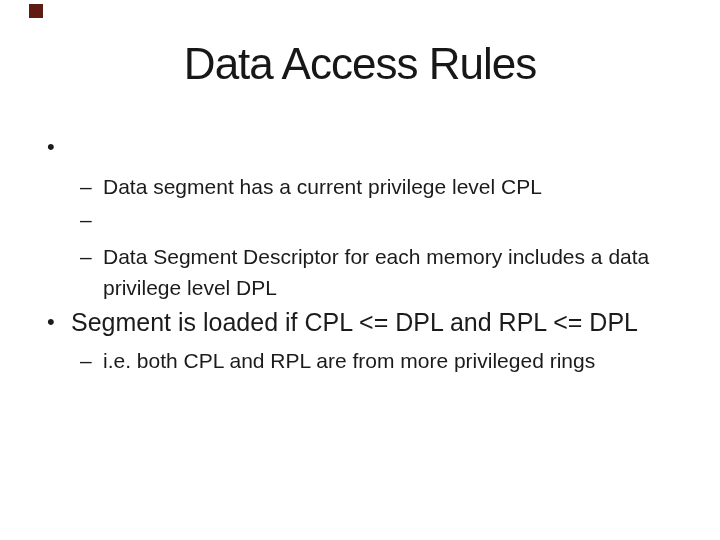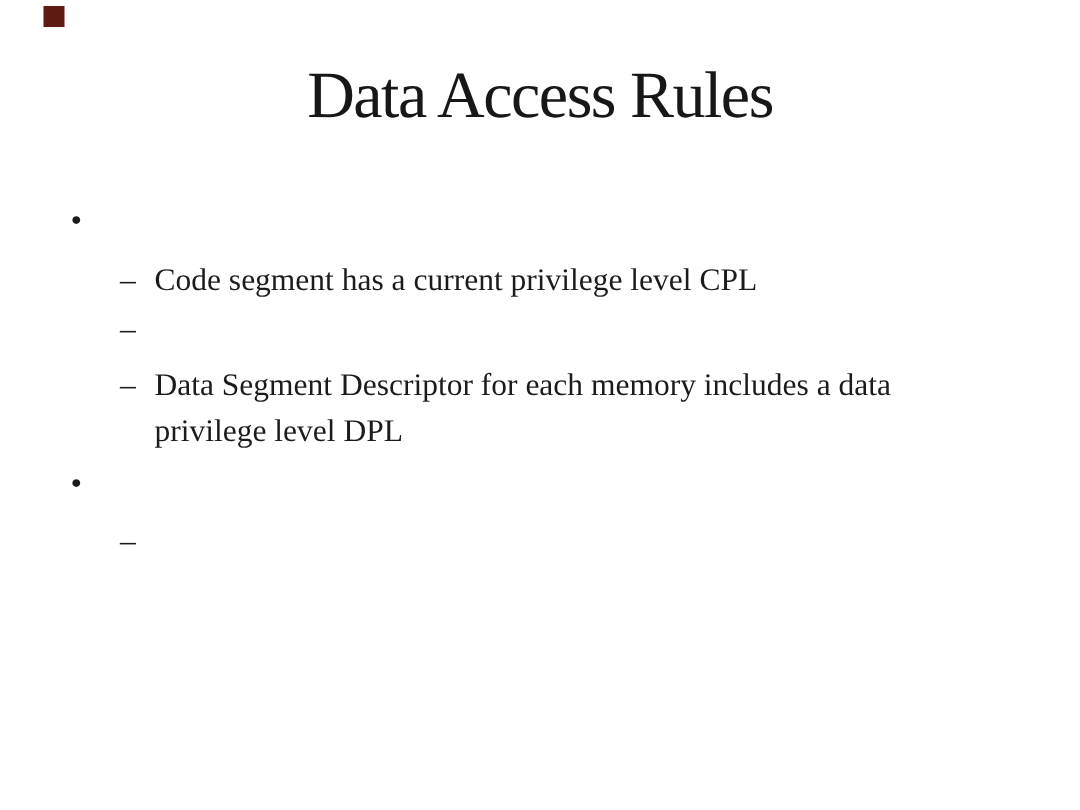--- a/index.html
+++ b/index.html
@@ -6,21 +6,21 @@
     margin: 0;
     padding: 0;
     background: #ffffff;
   }
   .slide {
     position: relative;
     width: 720px;
     height: 384px;
     background: #ffffff;
     overflow: hidden;
-    font-family: Liberation Serif, serif;
+    font-family: Liberation Sans, sans-serif;
     color: #1b1b1b;
   }
   .decor-square {
     position: absolute;
     width: 14px;
     height: 14px;
     left: 29px;
   }
   .decor-square.top    { top: 4px; }
   .decor-square.bottom { top: 515px; }
@@ -89,35 +89,37 @@
   <h1 class="title">Data Access Rules</h1>
 
   <div class="content">
 
     <div class="item l1">
       <span class="marker">•</span>
     </div>
 
     <div class="item l2 mt-a">
       <span class="marker">–</span>
-      <span class="text">Code segment has a current privilege level CPL</span>
+      <span class="text">Data segment has a current privilege level CPL</span>
     </div>
 
     <div class="item l2 mt-b">
       <span class="marker">–</span>
     </div>
 
     <div class="item l2 mt-c">
       <span class="marker">–</span>
       <span class="text">Data Segment Descriptor for each memory includes a data
 privilege level DPL</span>
     </div>
 
     <div class="item l1 mt-B">
       <span class="marker">•</span>
+      <span class="text">Segment is loaded if CPL &lt;= DPL and RPL &lt;= DPL</span>
     </div>
 
     <div class="item l2 mt-d">
       <span class="marker">–</span>
+      <span class="text">i.e. both CPL and RPL are from more privileged rings</span>
     </div>
 
   </div>
 </div>
 
 </body></html>

